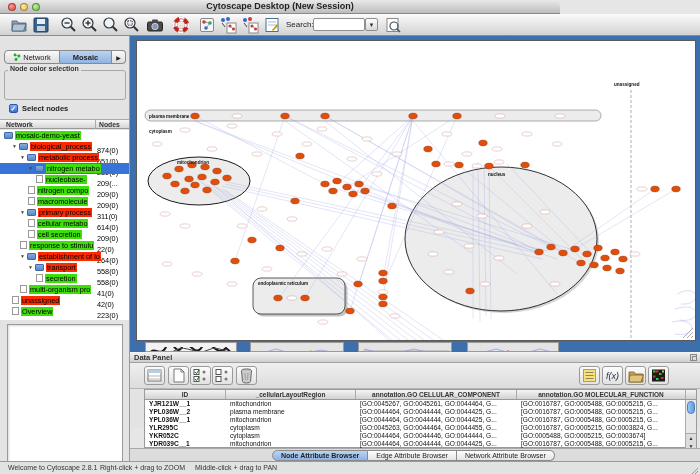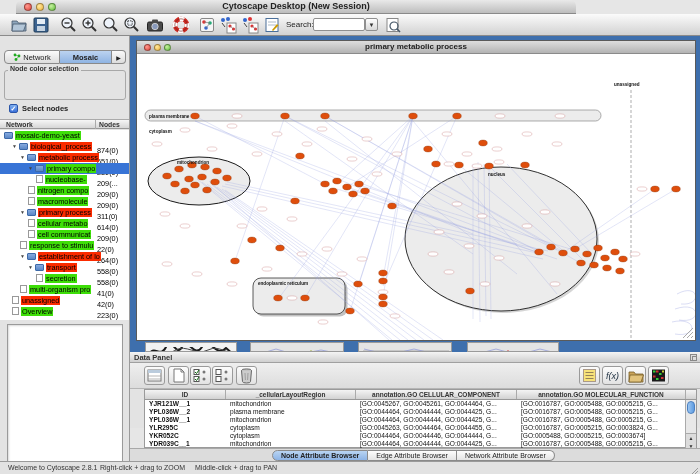--- a/index.html
+++ b/index.html
@@ -1,19 +1,19 @@
 <!DOCTYPE html>
 <html><head>
 <meta charset="utf-8">
 <style>
   html,body{margin:0;padding:0;background:#555;}
   *{box-sizing:border-box;font-family:"Liberation Sans",sans-serif;}
   .app{position:relative;width:700px;height:474px;background:#e6e6e6;overflow:hidden;}
   
-  .titlebar{position:absolute;left:16px;top:0;width:560px;height:14px;
+  .titlebar{position:absolute;left:0;top:0;width:560px;height:14px;
     background:linear-gradient(#e9e9e9,#bdbdbd);border-bottom:1px solid #8a8a8a;
     border-radius:6px 6px 0 0;}
   .titlebar .title{position:absolute;left:0;right:0;top:1px;text-align:center;
     font-size:9px;font-weight:bold;color:#222;}
   .light{position:absolute;top:3px;width:8px;height:8px;border-radius:50%;border:1px solid rgba(0,0,0,.35);}
   
   .toolbar{position:absolute;left:0;top:14px;width:700px;height:22px;
     background:linear-gradient(#fbfbfb,#d2d2d2);border-bottom:1px solid #8a8a8a;}
   .tbtn{position:absolute;top:2px;width:18px;height:18px;}
   .tbtn svg{width:18px;height:18px;}
@@ -218,47 +218,41 @@
     </div>
     <div class="treehdr">
       <span style="position:absolute;left:6px;top:1px;">Network</span>
       <span style="position:absolute;left:99px;top:1px;">Nodes</span>
       <span style="position:absolute;left:95px;top:0;width:1px;height:9px;background:#aaa;"></span>
     </div>
     <div class="tree" id="tree">
         <div class="trow" style="padding-left: 4px;"><span class="tfold"></span><span class="tlbl g">mosaic-demo-yeast</span><span class="tcnt">874(0)</span></div>
         <div class="trow" style="padding-left: 12px;"><span class="tarrow">▼</span><span class="tfold"></span><span class="tlbl r">biological_process</span><span class="tcnt">651(0)</span></div>
         <div class="trow" style="padding-left: 20px;"><span class="tarrow">▼</span><span class="tfold"></span><span class="tlbl r">metabolic process</span><span class="tcnt">280(0)</span></div>
-        <div class="trow sel" style="padding-left: 28px;"><span class="tarrow">▼</span><span class="tfold"></span><span class="tlbl g">primary compo</span><span class="tcnt">209(...</span></div>
+        <div class="trow sel" style="padding-left: 28px;"><span class="tarrow">▼</span><span class="tfold"></span><span class="tlbl g">nitrogen metabo</span><span class="tcnt">209(...</span></div>
         <div class="trow" style="padding-left: 36px;"><span class="tleaf"></span><span class="tlbl g">nucleobase-</span><span class="tcnt">209(0)</span></div>
         <div class="trow" style="padding-left: 28px;"><span class="tleaf"></span><span class="tlbl g">nitrogen compo</span><span class="tcnt">209(0)</span></div>
         <div class="trow" style="padding-left: 28px;"><span class="tleaf"></span><span class="tlbl g">macromolecule</span><span class="tcnt">311(0)</span></div>
         <div class="trow" style="padding-left: 20px;"><span class="tarrow">▼</span><span class="tfold"></span><span class="tlbl r">primary process</span><span class="tcnt">614(0)</span></div>
         <div class="trow" style="padding-left: 28px;"><span class="tleaf"></span><span class="tlbl g">cellular metabo</span><span class="tcnt">209(0)</span></div>
-        <div class="trow" style="padding-left: 28px;"><span class="tleaf"></span><span class="tlbl g">cell communicat</span><span class="tcnt">22(0)</span></div>
+        <div class="trow" style="padding-left: 28px;"><span class="tleaf"></span><span class="tlbl g">cell secretion</span><span class="tcnt">22(0)</span></div>
         <div class="trow" style="padding-left: 20px;"><span class="tleaf"></span><span class="tlbl g">response to stimulu</span><span class="tcnt">264(0)</span></div>
         <div class="trow" style="padding-left: 20px;"><span class="tarrow">▼</span><span class="tfold"></span><span class="tlbl r">establishment of lo</span><span class="tcnt">558(0)</span></div>
         <div class="trow" style="padding-left: 28px;"><span class="tarrow">▼</span><span class="tfold"></span><span class="tlbl r">transport</span><span class="tcnt">558(0)</span></div>
         <div class="trow" style="padding-left: 36px;"><span class="tleaf"></span><span class="tlbl g">secretion</span><span class="tcnt">41(0)</span></div>
         <div class="trow" style="padding-left: 20px;"><span class="tleaf"></span><span class="tlbl g">multi-organism pro</span><span class="tcnt">42(0)</span></div>
         <div class="trow" style="padding-left: 12px;"><span class="tleaf"></span><span class="tlbl r">unassigned</span><span class="tcnt">223(0)</span></div>
         <div class="trow" style="padding-left: 12px;"><span class="tleaf"></span><span class="tlbl g">Overview</span><span class="tcnt">8(0)</span></div>
       </div>
     <div class="cpl-strip"></div>
     <div class="birdseye"></div>
   </div>
 
   <div class="desktop">
     <div class="netwin">
-      <div class="netbar">
-        <span class="nlight" style="left:7px;background:radial-gradient(circle at 35% 35%,#ff9a90,#e0443a);"></span>
-        <span class="nlight" style="left:17px;background:radial-gradient(circle at 35% 35%,#ffe9a0,#f0b43c);"></span>
-        <span class="nlight" style="left:27px;background:radial-gradient(circle at 35% 35%,#c8f0a0,#62c03c);"></span>
-        <span class="title">primary metabolic process</span>
-      </div>
       <svg class="canvas" id="netcanvas" viewBox="0 0 558 286">
           <rect x="8" y="56" width="456" height="11" rx="5.5" fill="#ececec" stroke="#8a8a8a" stroke-width="0.7"></rect>
           <ellipse cx="62" cy="127" rx="51" ry="24" fill="#ececec" stroke="#1a1a1a" stroke-width="1"></ellipse>
           <ellipse cx="366" cy="187" rx="96" ry="72" fill="#888" opacity="0.35"></ellipse>
           <ellipse cx="364" cy="185" rx="96" ry="72" fill="#ececec" stroke="#1a1a1a" stroke-width="0.9"></ellipse>
           <rect x="118.5" y="226.5" width="92" height="36" rx="8" fill="#777" opacity="0.45"></rect>
           <rect x="116" y="224" width="92" height="36" rx="8" fill="#ececec" stroke="#333" stroke-width="0.8"></rect>
           <line x1="494" y1="36" x2="494" y2="284" stroke="#8a8a8a" stroke-width="0.7" stroke-dasharray="3 2"></line>
           <line x1="60" y1="125" x2="255" y2="286" stroke="#97a1e0" stroke-width="0.5" opacity="0.55"></line>
           <line x1="65" y1="128" x2="263" y2="286" stroke="#97a1e0" stroke-width="0.5" opacity="0.55"></line>

